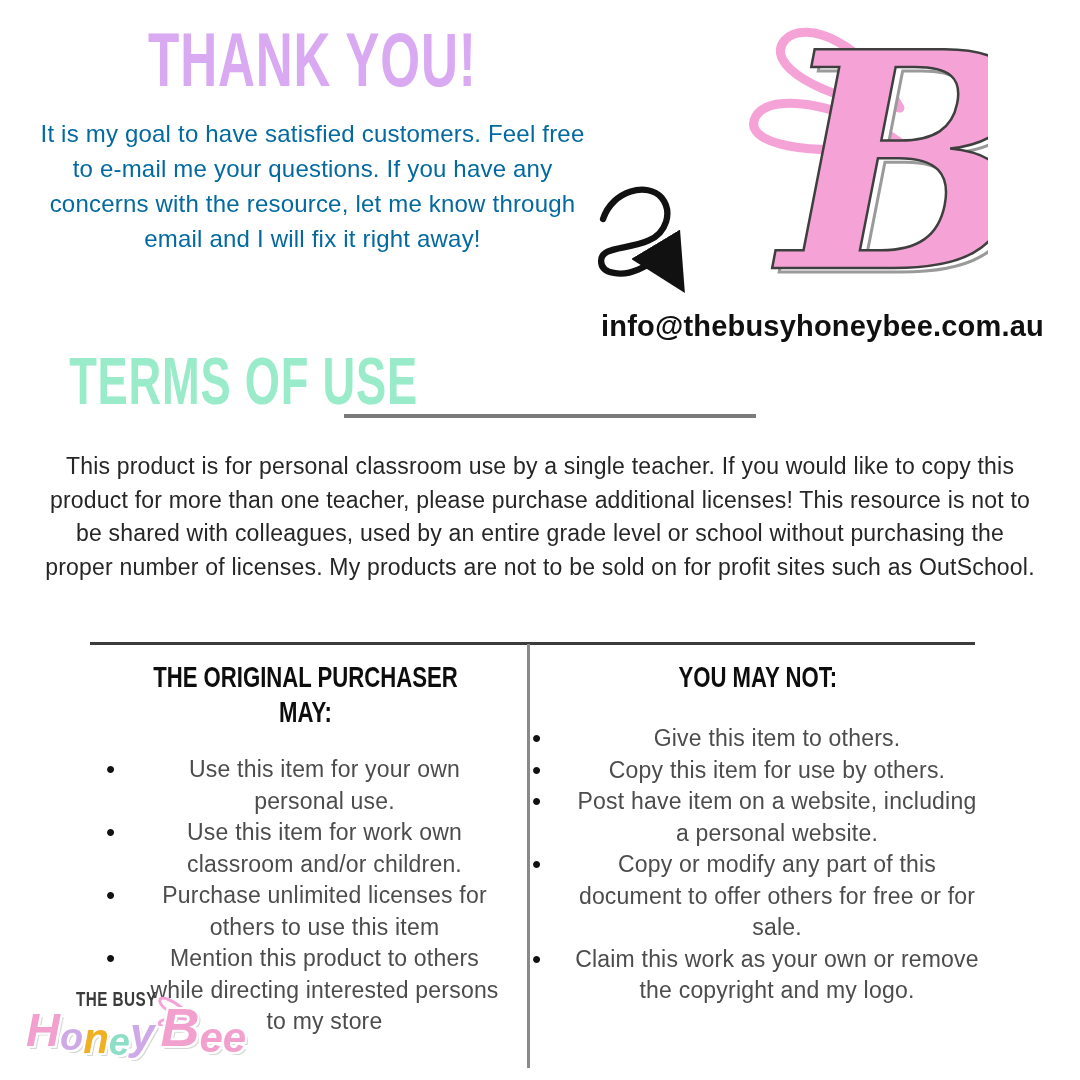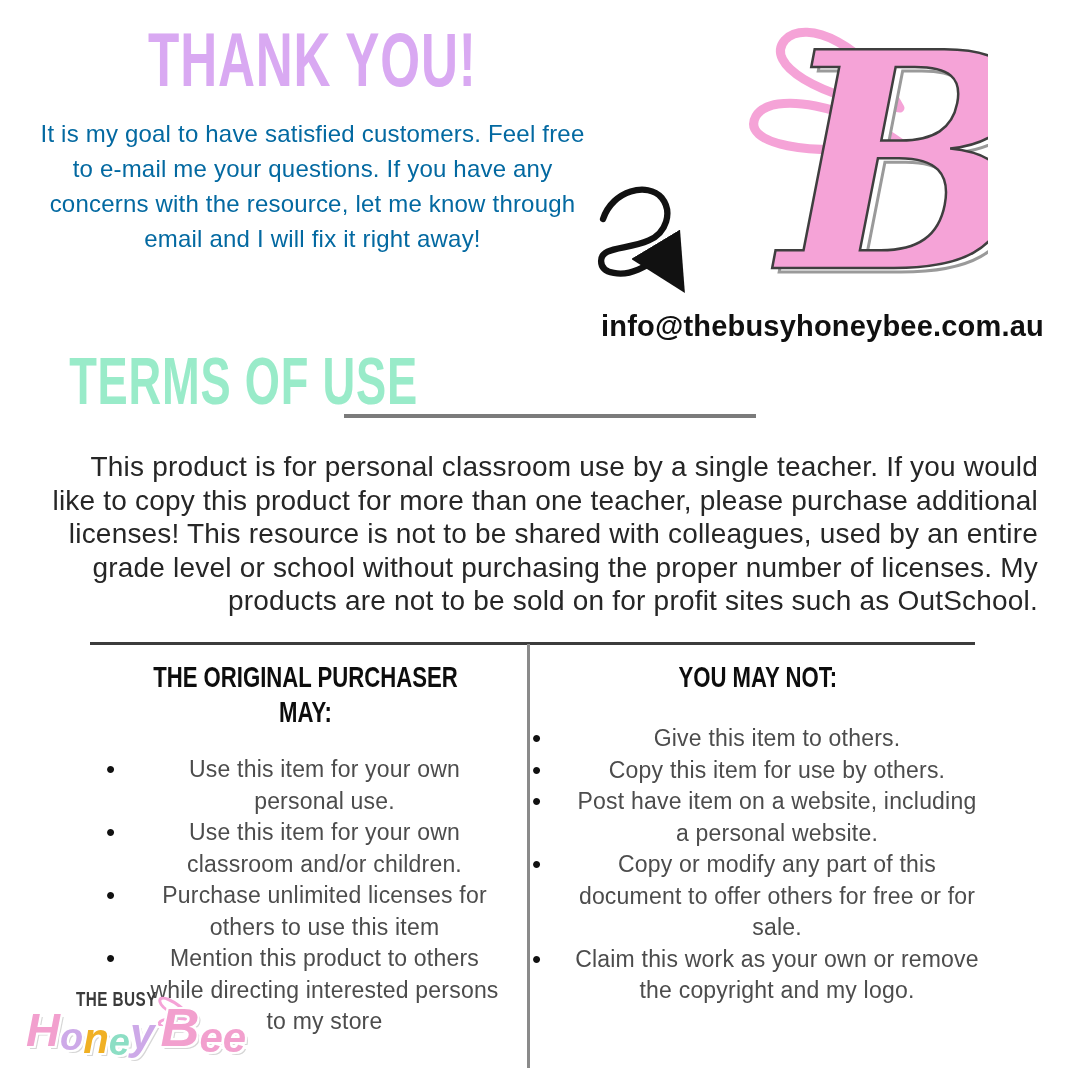--- a/index.html
+++ b/index.html
@@ -22,22 +22,22 @@
       font-weight:bold;font-size:29px;color:#101010;letter-spacing:0.2px;}
 
   
   .terms-head{position:absolute;left:0;top:348px;width:1080px;text-align:left;}
   .terms-title{display:inline-block;font-weight:800;font-size:58px;line-height:1;
       transform:scale(0.78,1.15);transform-origin:center top;letter-spacing:1px;margin-left:20px;}
   .terms-underline{width:412px;height:4px;background:#7b7b7b;margin:8px auto 0 auto;
       position:relative;left:10px;}
 
   
-  .terms-body{position:absolute;left:42px;top:450px;width:996px;text-align:right;
-      font-size:28px;line-height:33.5px;color:#262626;letter-spacing:0.2px;}
+  .terms-body{position:absolute;left:42px;top:450px;width:996px;text-align:center;
+      font-size:23px;line-height:33.5px;color:#262626;letter-spacing:0.2px;}
 
   
   .col-topline{position:absolute;left:90px;top:642px;width:885px;height:3px;background:#3c3c3c;}
   .col-vline{position:absolute;left:527px;top:644px;width:3px;height:424px;background:#8a8a8a;}
 
   .col{position:absolute;top:660px;}
   .col-left{left:98px;width:415px;}
   .col-right{left:524px;width:468px;}
   .col-header{text-align:center;}
   .col-header span{display:inline-block;font-weight:800;font-size:27px;letter-spacing:0px;
@@ -104,21 +104,21 @@
     <div class="col-header">
       <span>THE ORIGINAL PURCHASER MAY:</span>
     </div>
     <div class="bullet-list">
       <div class="bullet-item">
         <span class="bullet-dot">•</span>
         <span class="bullet-text">Use this item for your own personal use.</span>
       </div>
       <div class="bullet-item">
         <span class="bullet-dot">•</span>
-        <span class="bullet-text">Use this item for your own classroom and/or children.</span>
+        <span class="bullet-text">Use this item for work own classroom and/or children.</span>
       </div>
       <div class="bullet-item">
         <span class="bullet-dot">•</span>
         <span class="bullet-text">Purchase unlimited licenses for others to use this item</span>
       </div>
       <div class="bullet-item">
         <span class="bullet-dot">•</span>
         <span class="bullet-text">Mention this product to others while directing interested persons to my store</span>
       </div>
     </div>

